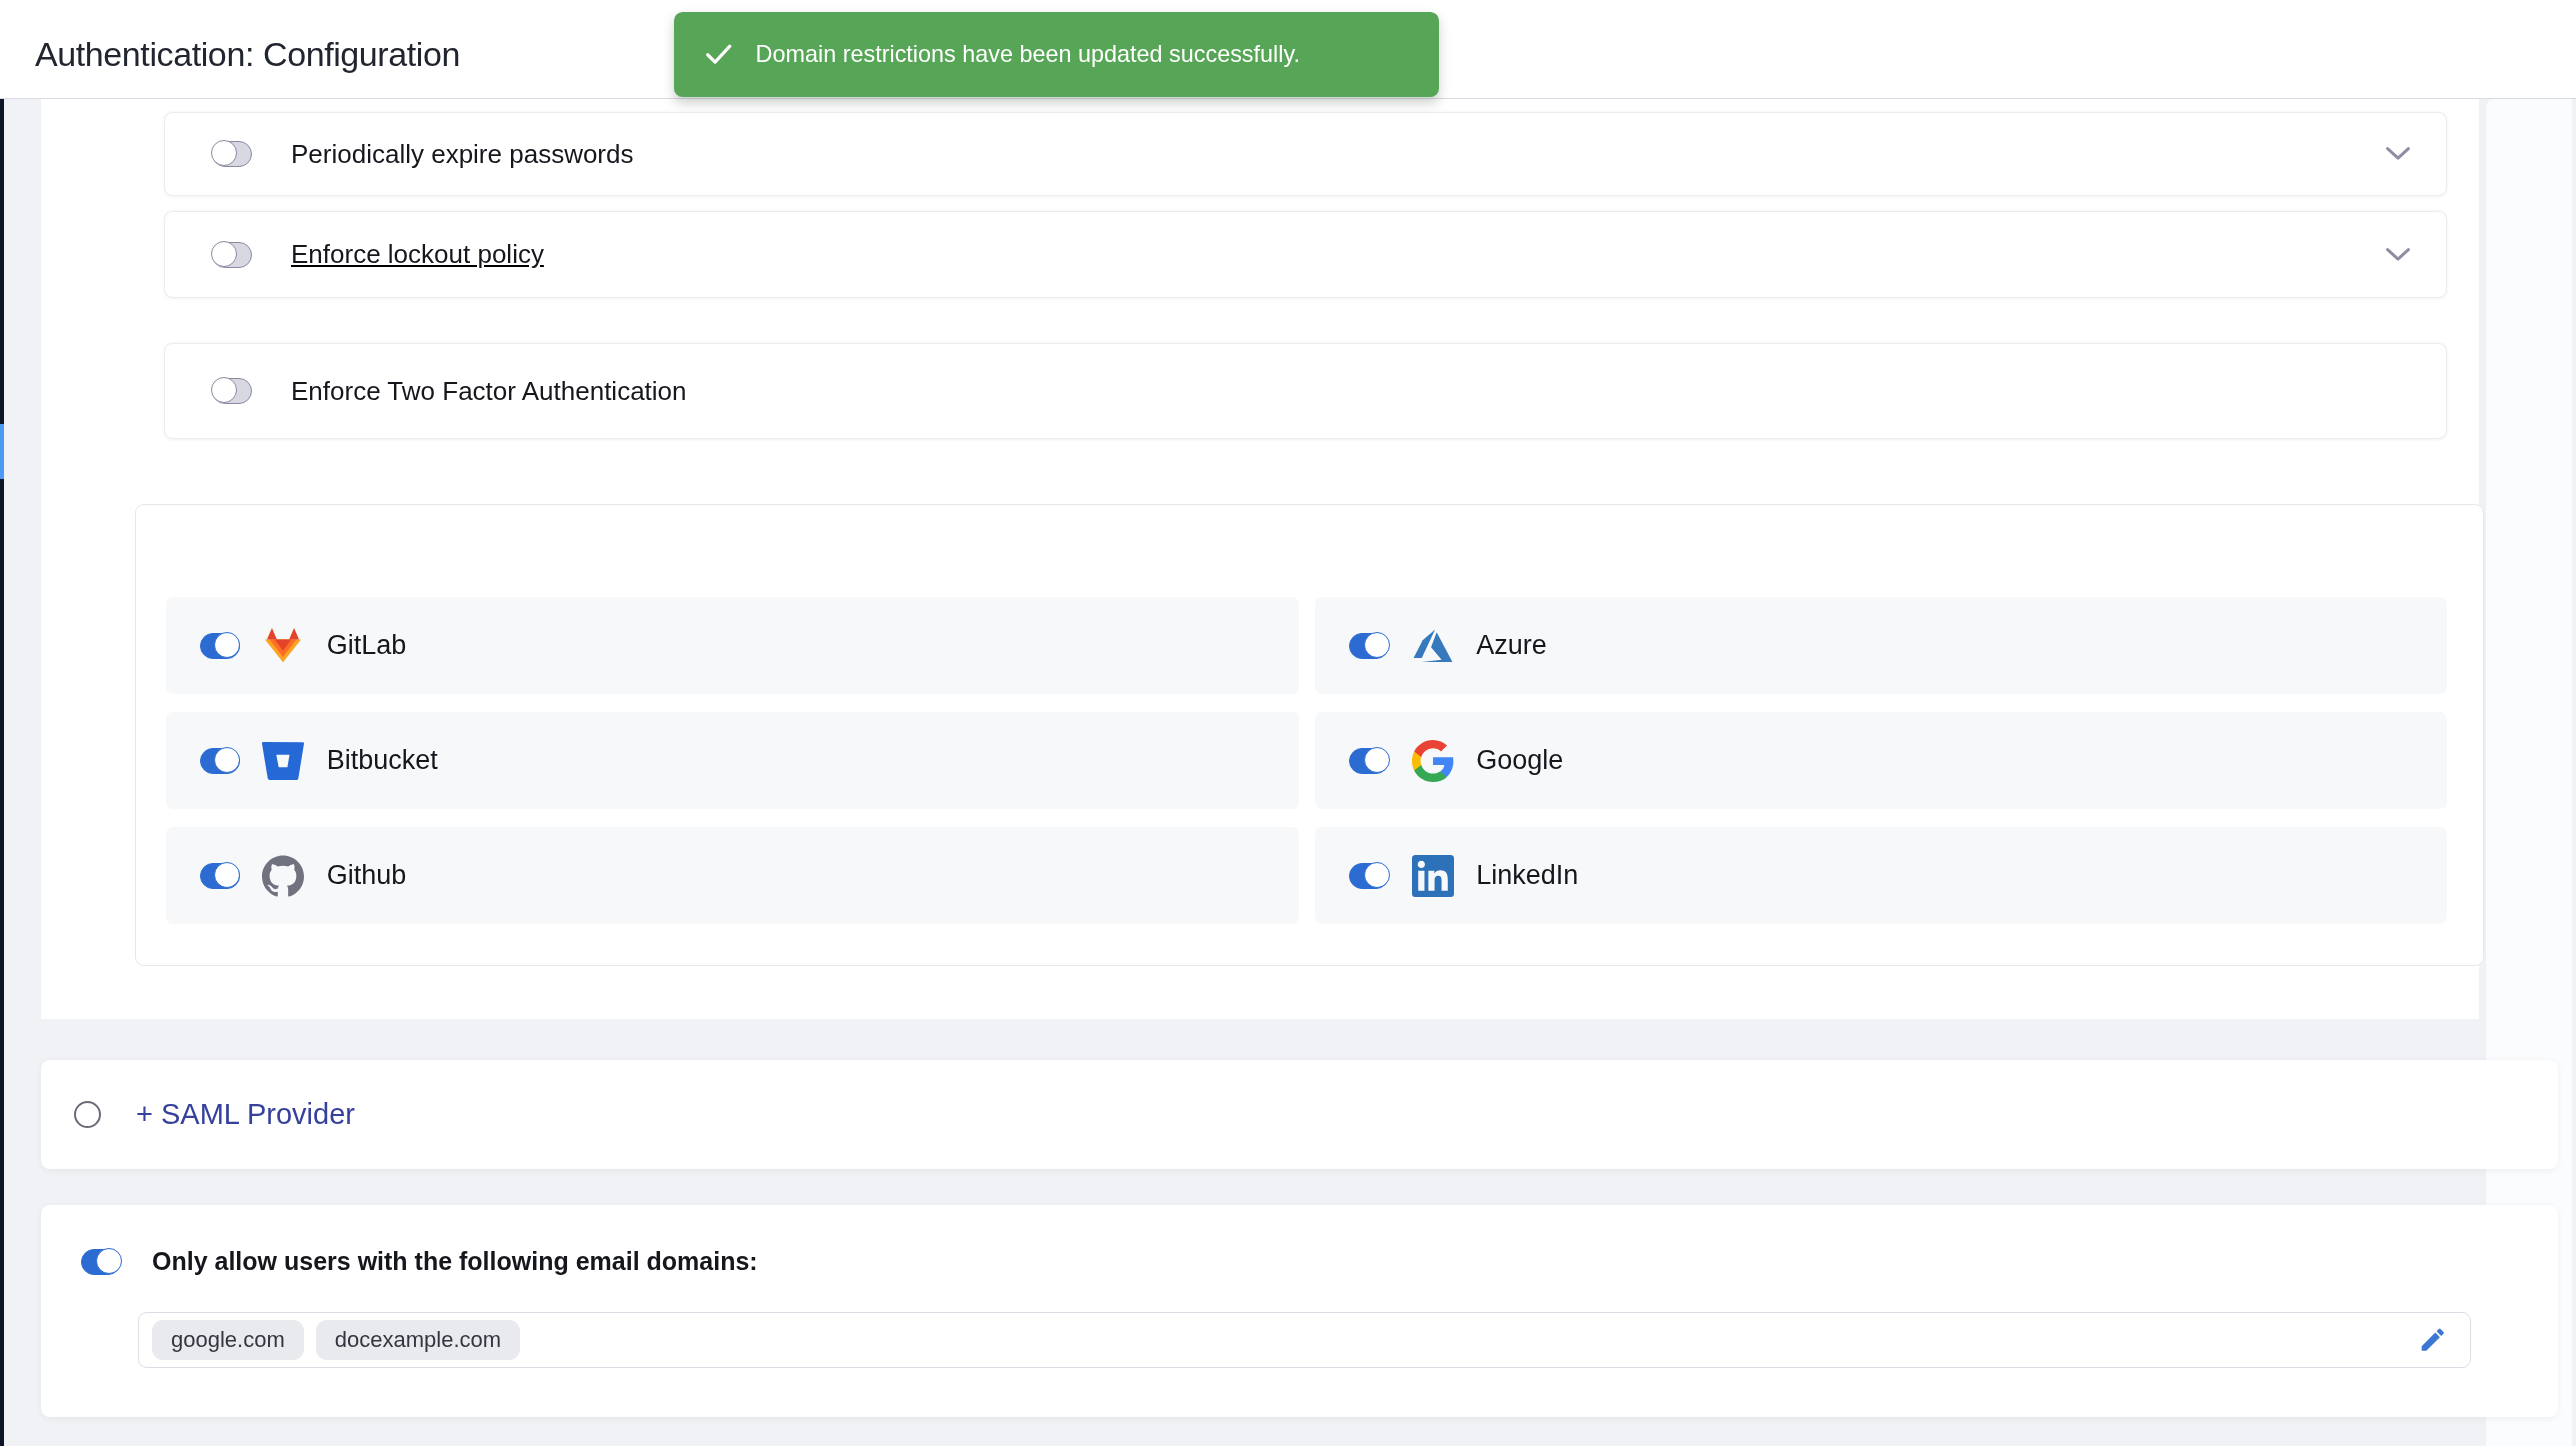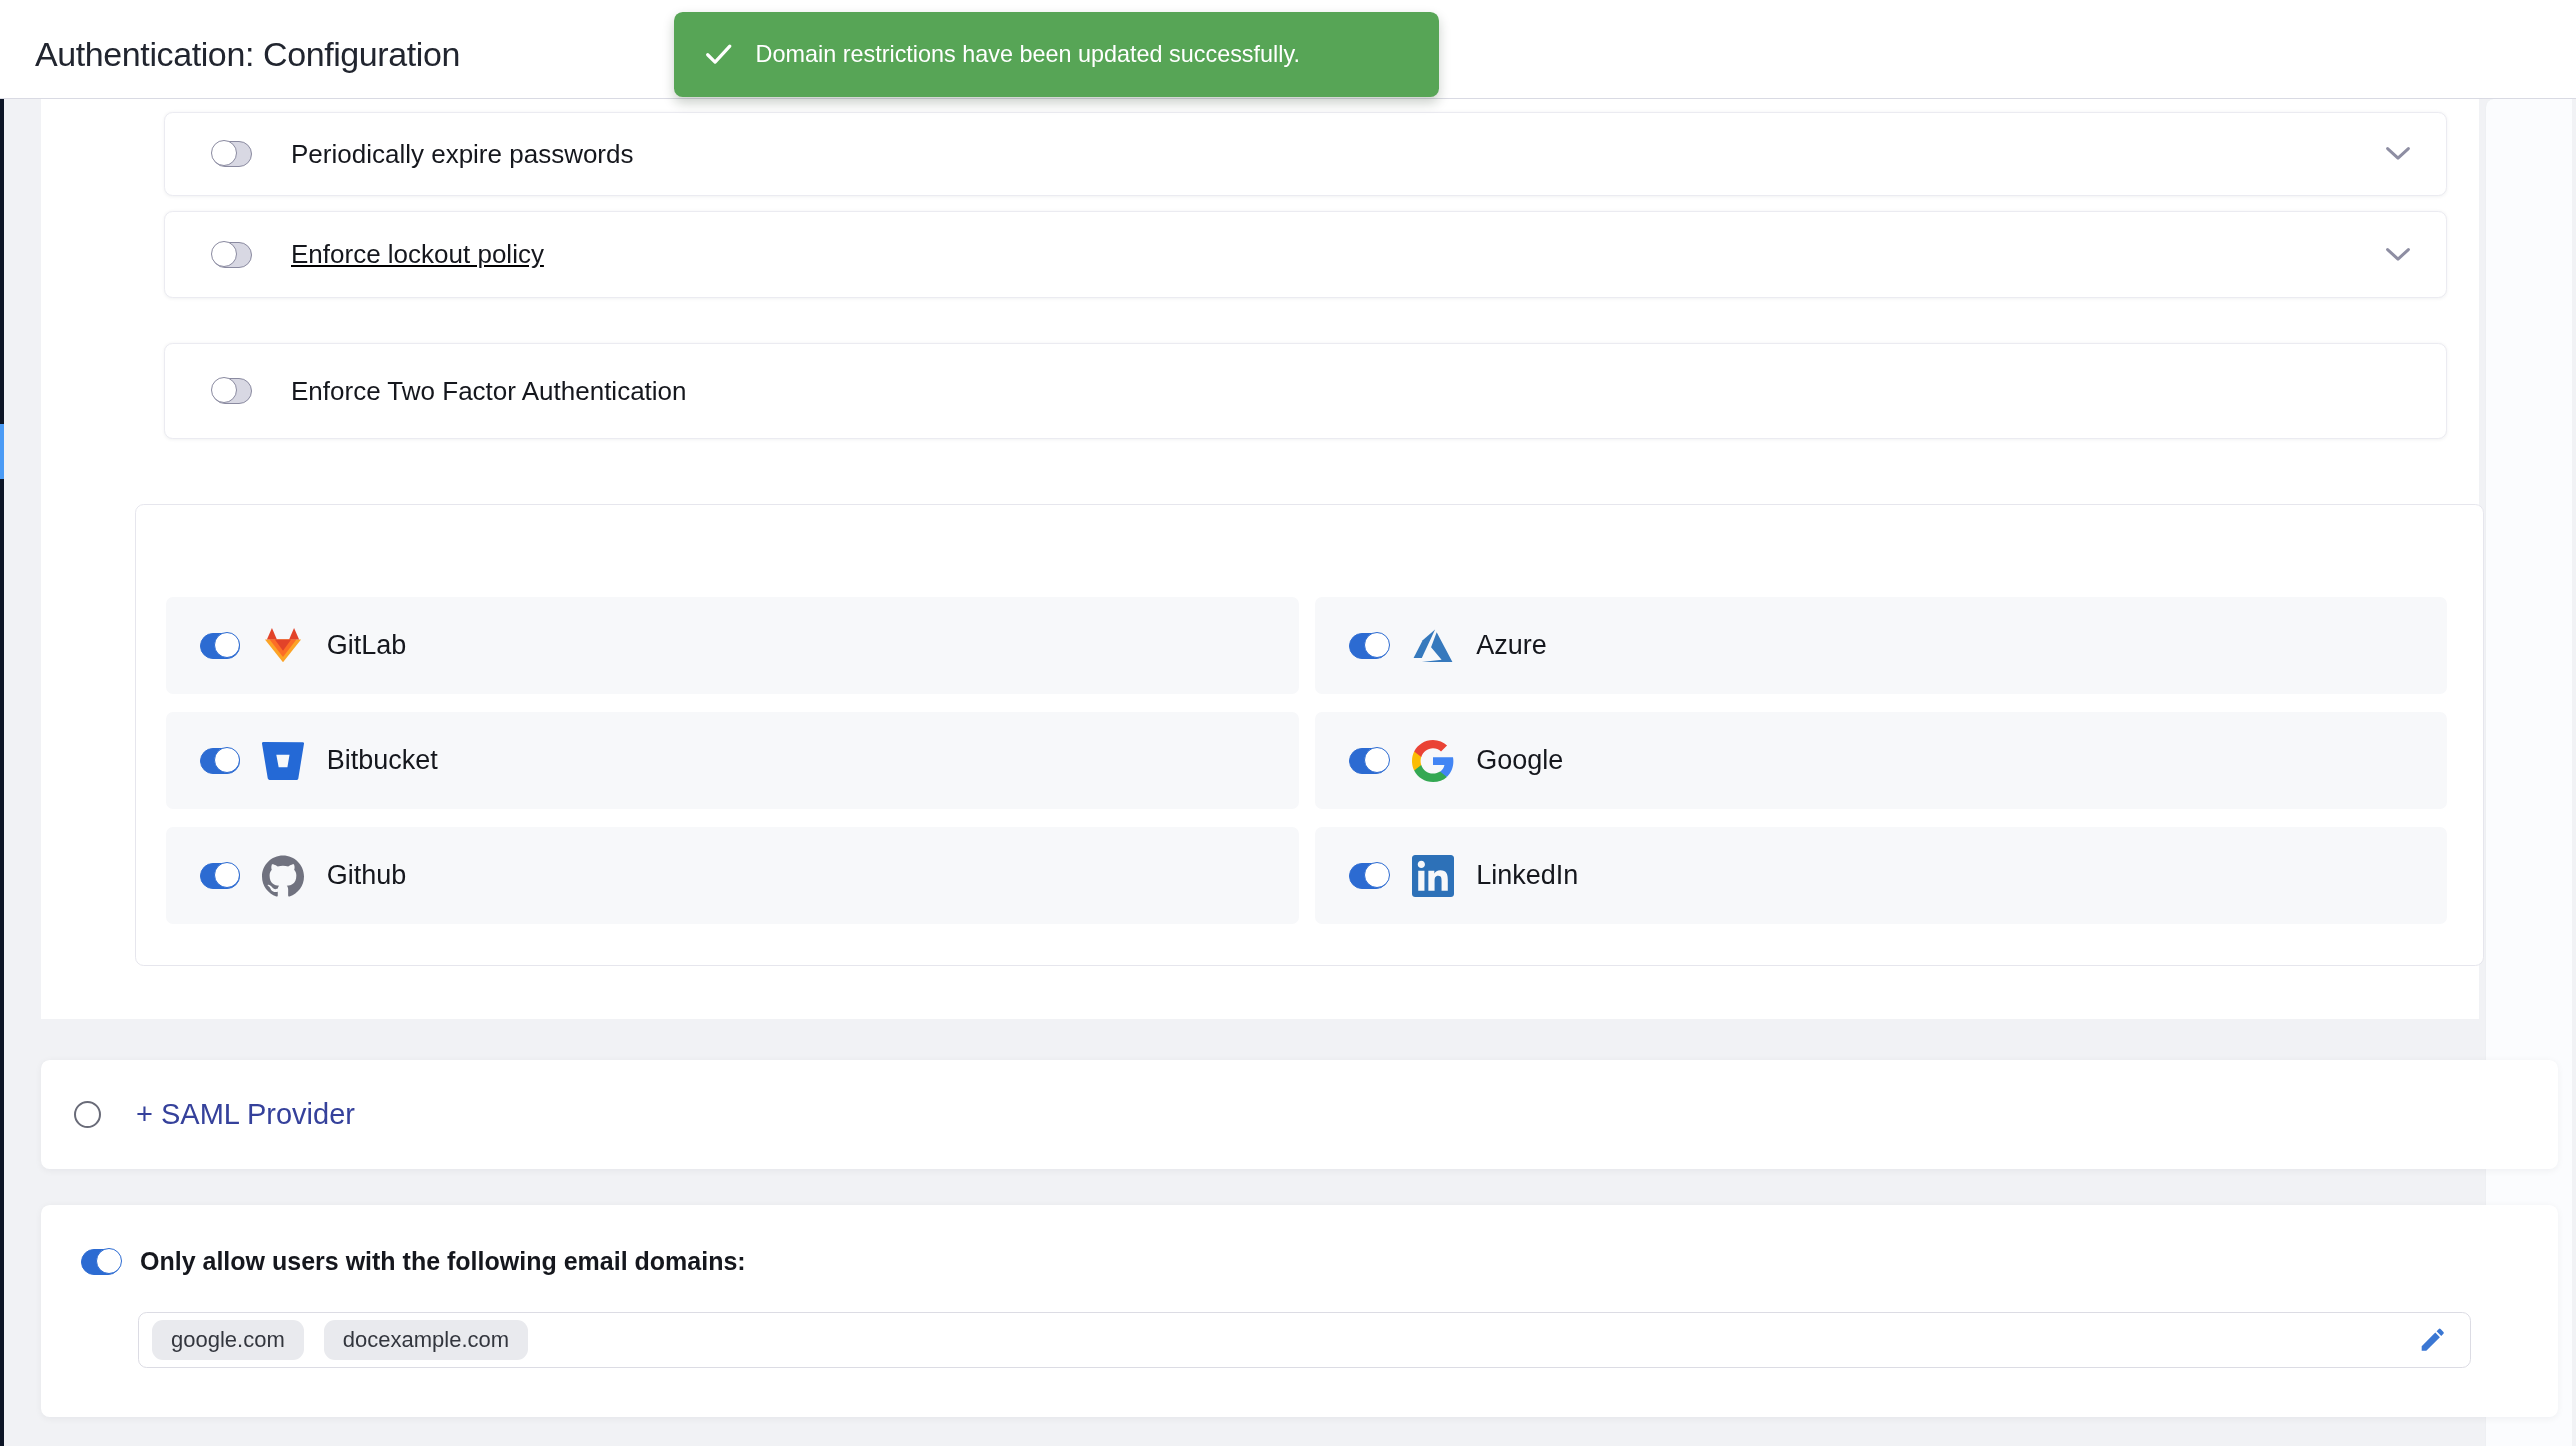--- a/index.html
+++ b/index.html
@@ -109,29 +109,29 @@
   }
   .saml-label { font-size:29px; font-weight:500; color:#35419b; margin-left:35px; }
 
   
   .email-card {
     position:absolute; left:41px; top:1205px; width:2517px; height:212px;
     background:#ffffff; border-radius:8.7px;
     box-shadow:0 1.7px 7px rgba(25,28,48,0.05);
   }
   .email-head { position:absolute; left:40px; top:42px; display:flex; align-items:center; }
-  .email-label { font-size:25px; font-weight:700; color:#15171d; margin-left:19px; }
+  .email-label { font-size:25px; font-weight:700; color:#15171d; margin-left:31px; }
   .domain-input {
     position:absolute; left:97px; top:107px; width:2333px; height:56px;
     background:#ffffff; border:1.7px solid #dcdce4; border-radius:8.7px;
     display:flex; align-items:center; padding:0 22.6px 0 13px;
   }
   .chip {
     background:#e9eaee; border-radius:11px; padding:7px 19px;
-    font-size:22px; color:#33363e; margin-right:20px; white-space:nowrap;
+    font-size:22px; color:#33363e; margin-right:12px; white-space:nowrap;
   }
   .pencil-btn { margin-left:auto; width:29.5px; height:29.5px; cursor:pointer; }
 </style>
 </head>
 <body>
 
 <div class="screen">
 
   <div class="edge-strip"></div>
   <div class="edge-strip-active"></div>

